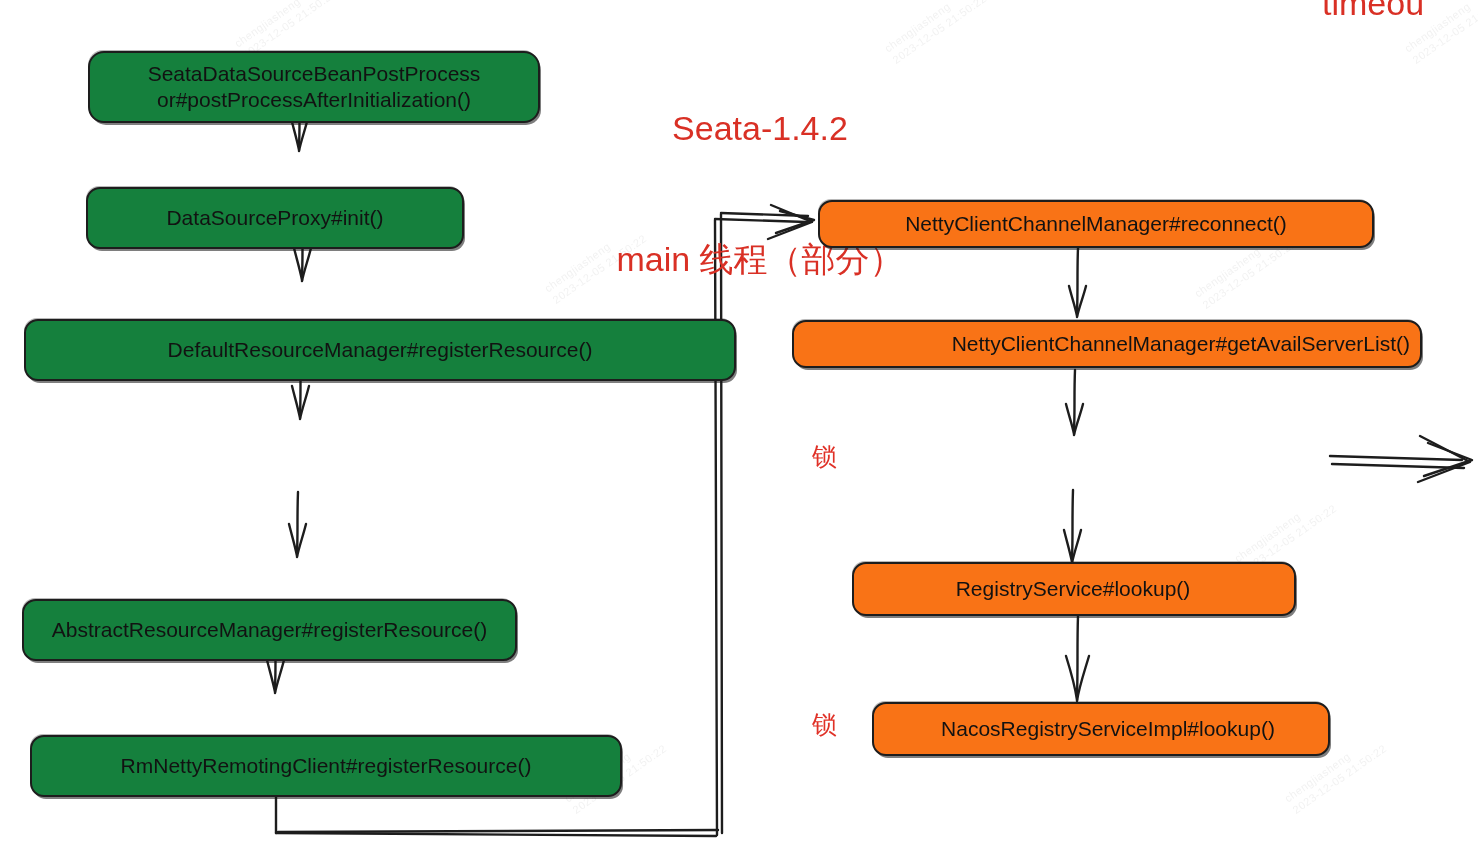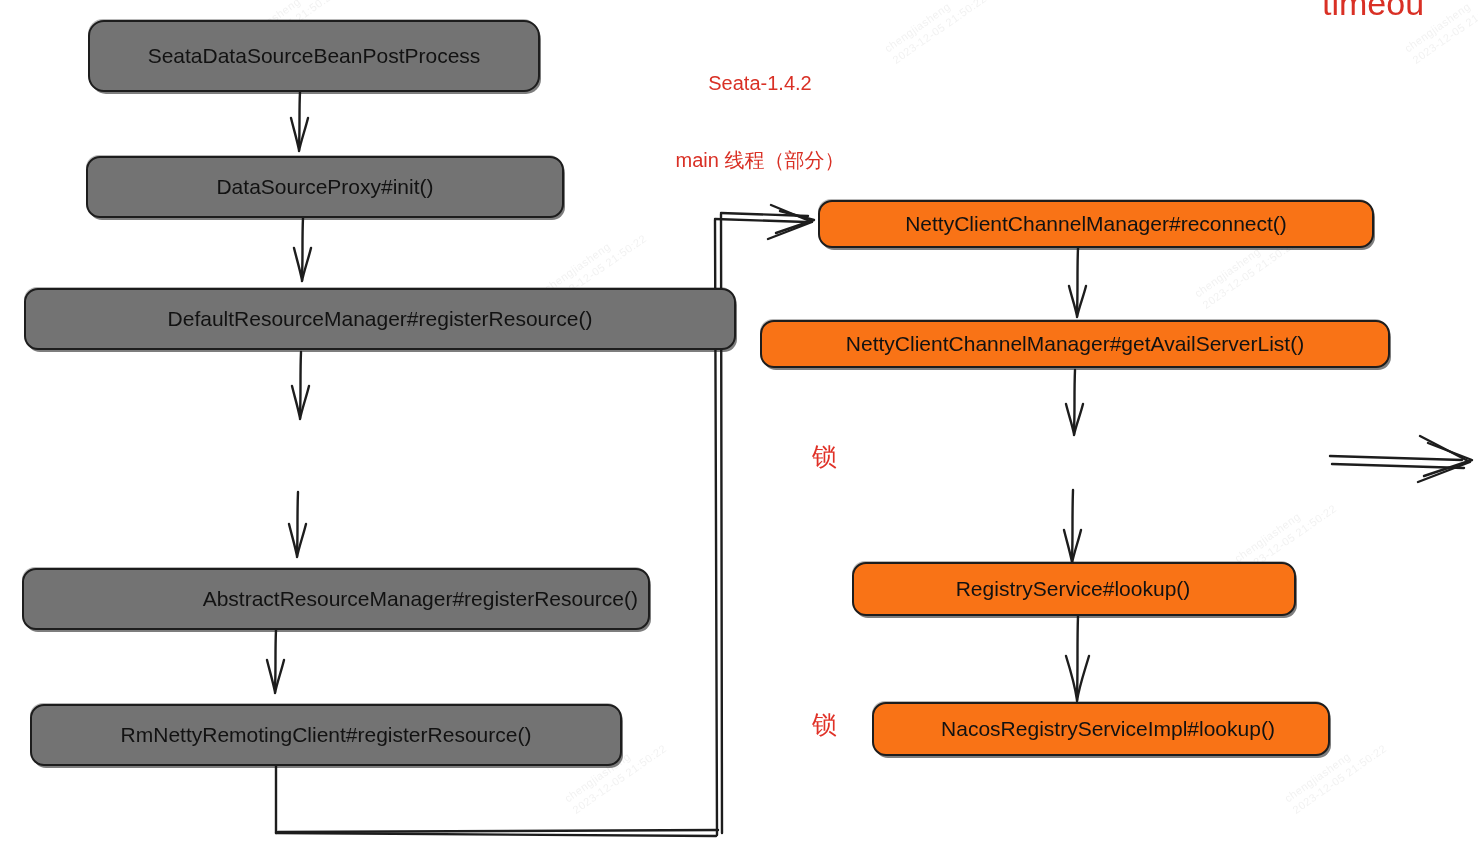--- a/index.html
+++ b/index.html
@@ -45,32 +45,32 @@
     border:2px solid #1d1d1d;
     border-radius:14px;
     color:#121212;
     font-size:21px;
     line-height:1.22;
     padding:4px 10px;
     
     box-shadow:2px 3px 0 -1px rgba(20,20,20,.55),
                -1px -2px 0 -1px rgba(20,20,20,.30);
   }
-  .node.pink{ background:#737373; }
+  .node.pink{ background:#15803d;margin-top:31px; }
   .node.green{ background:#f97316; }
   .node .txt{ display:block; width:100%; }
 
   
   .label{
     position:absolute;
     color:#d93025;
     white-space:pre;
   }
   #title{
-    font-size:20px;
+    font-size:34px;
     line-height:1.28;
     text-align:center;
     color:#d93025;
   }
   .lock{
     font-size:25px;
     color:#e03127;
   }
   #timeout-label{
     font-size:34px;
@@ -160,45 +160,46 @@
   <div class="label" id="title" style="left:600px; top:20px; width:320px;">
     <div>Seata-1.4.2</div>
     <div>main 线程（部分）</div>
   </div>
 
   <div class="label" id="timeout-label" style="left:1322px; top:-16px;">timeou</div>
 
   <div class="node pink" style="left:88px; top:20px; width:452px; height:72px; border-radius:16px;">
     <span class="txt">
       <span>SeataDataSourceBeanPostProcess</span><br>
+      <span>or#postProcessAfterInitialization()</span>
     </span>
   </div>
 
-  <div class="node pink" style="left:86px; top:156px; width:478px; height:62px;">
+  <div class="node pink" style="left:86px; top:156px; width:378px; height:62px;">
     <span class="txt">DataSourceProxy#init()</span>
   </div>
 
   <div class="node pink" style="left:24px; top:288px; width:712px; height:62px;">
     <span class="txt">DefaultResourceManager#registerResource()</span>
   </div>
 
 
-  <div class="node pink" style="left:22px; top:568px; width:628px; height:62px;text-align:right;">
+  <div class="node pink" style="left:22px; top:568px; width:495px; height:62px;">
     <span class="txt">AbstractResourceManager#registerResource()</span>
   </div>
 
   <div class="node pink" style="left:30px; top:704px; width:592px; height:62px;">
     <span class="txt">RmNettyRemotingClient#registerResource()</span>
   </div>
 
   <div class="node green" style="left:818px; top:200px; width:556px; height:48px;">
     <span class="txt">NettyClientChannelManager#reconnect()</span>
   </div>
 
-  <div class="node green" style="left:760px; top:320px; width:630px; height:48px;">
+  <div class="node green" style="left:792px; top:320px; width:630px; height:48px;text-align:right;">
     <span class="txt">NettyClientChannelManager#getAvailServerList()</span>
   </div>
 
   <div class="label lock" style="left:812px; top:440px;">锁</div>
 
   <div class="node green" style="left:852px; top:562px; width:444px; height:54px;padding-left:8px;">
     <span class="txt">RegistryService#lookup()</span>
   </div>
 
   <div class="label lock" style="left:812px; top:708px;">锁</div>

